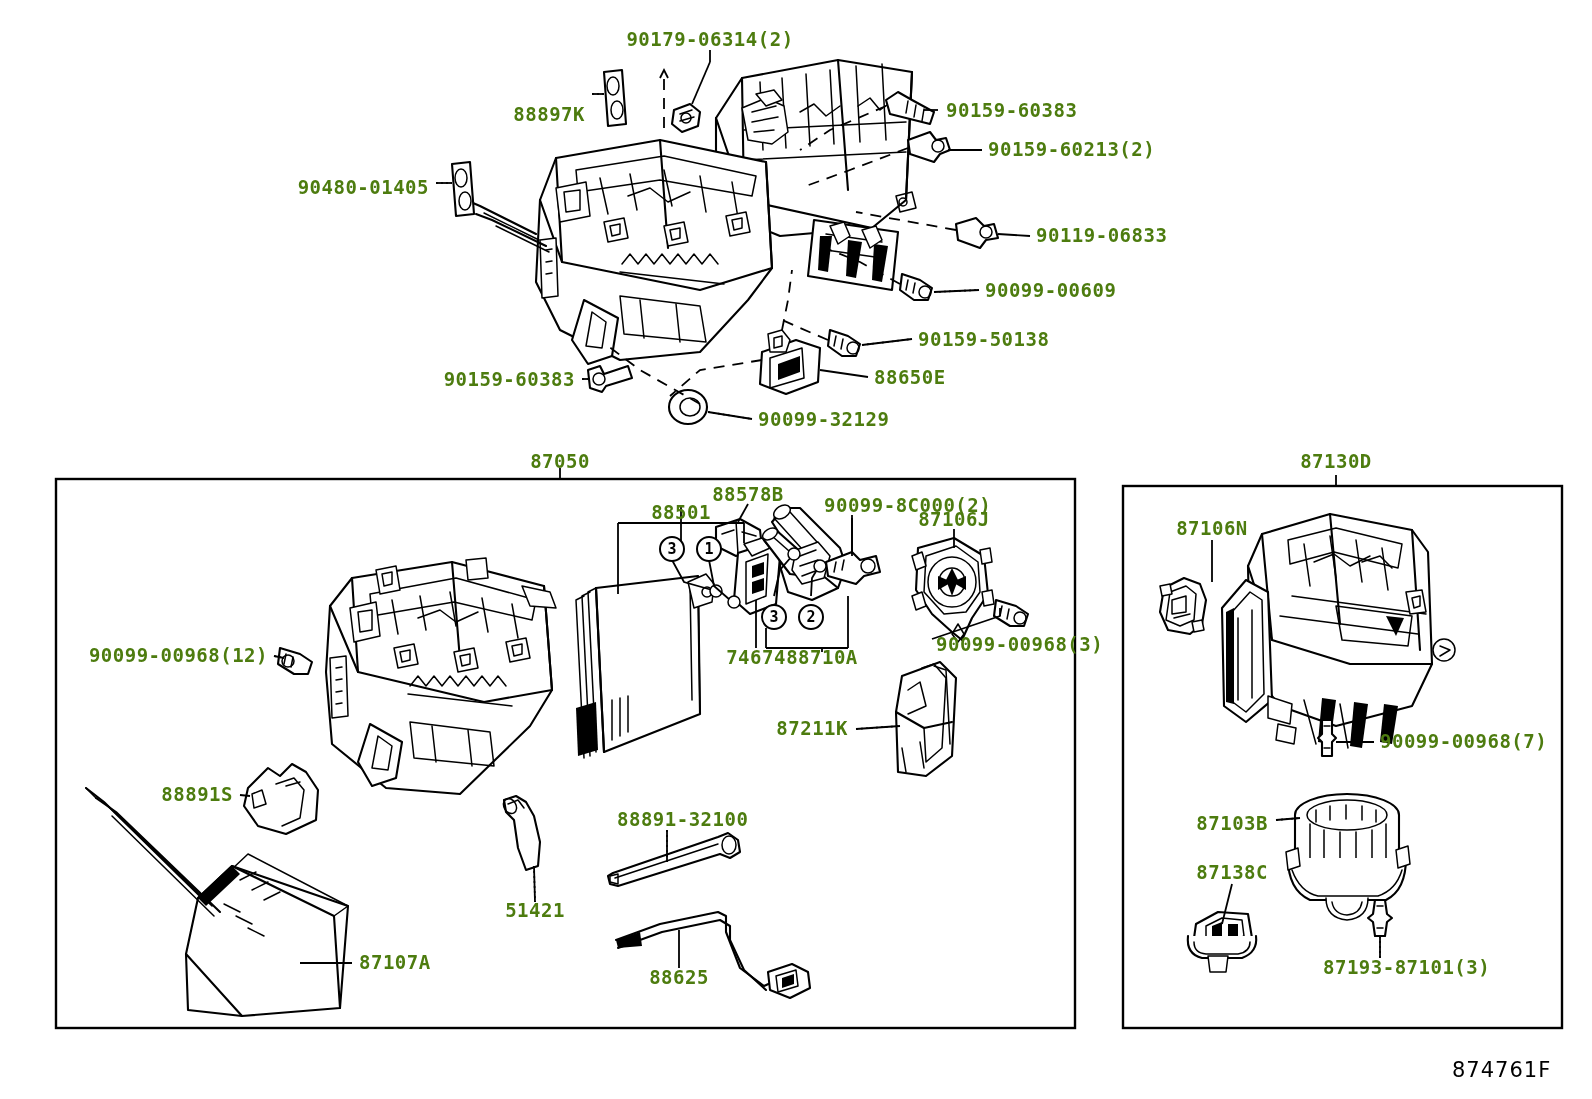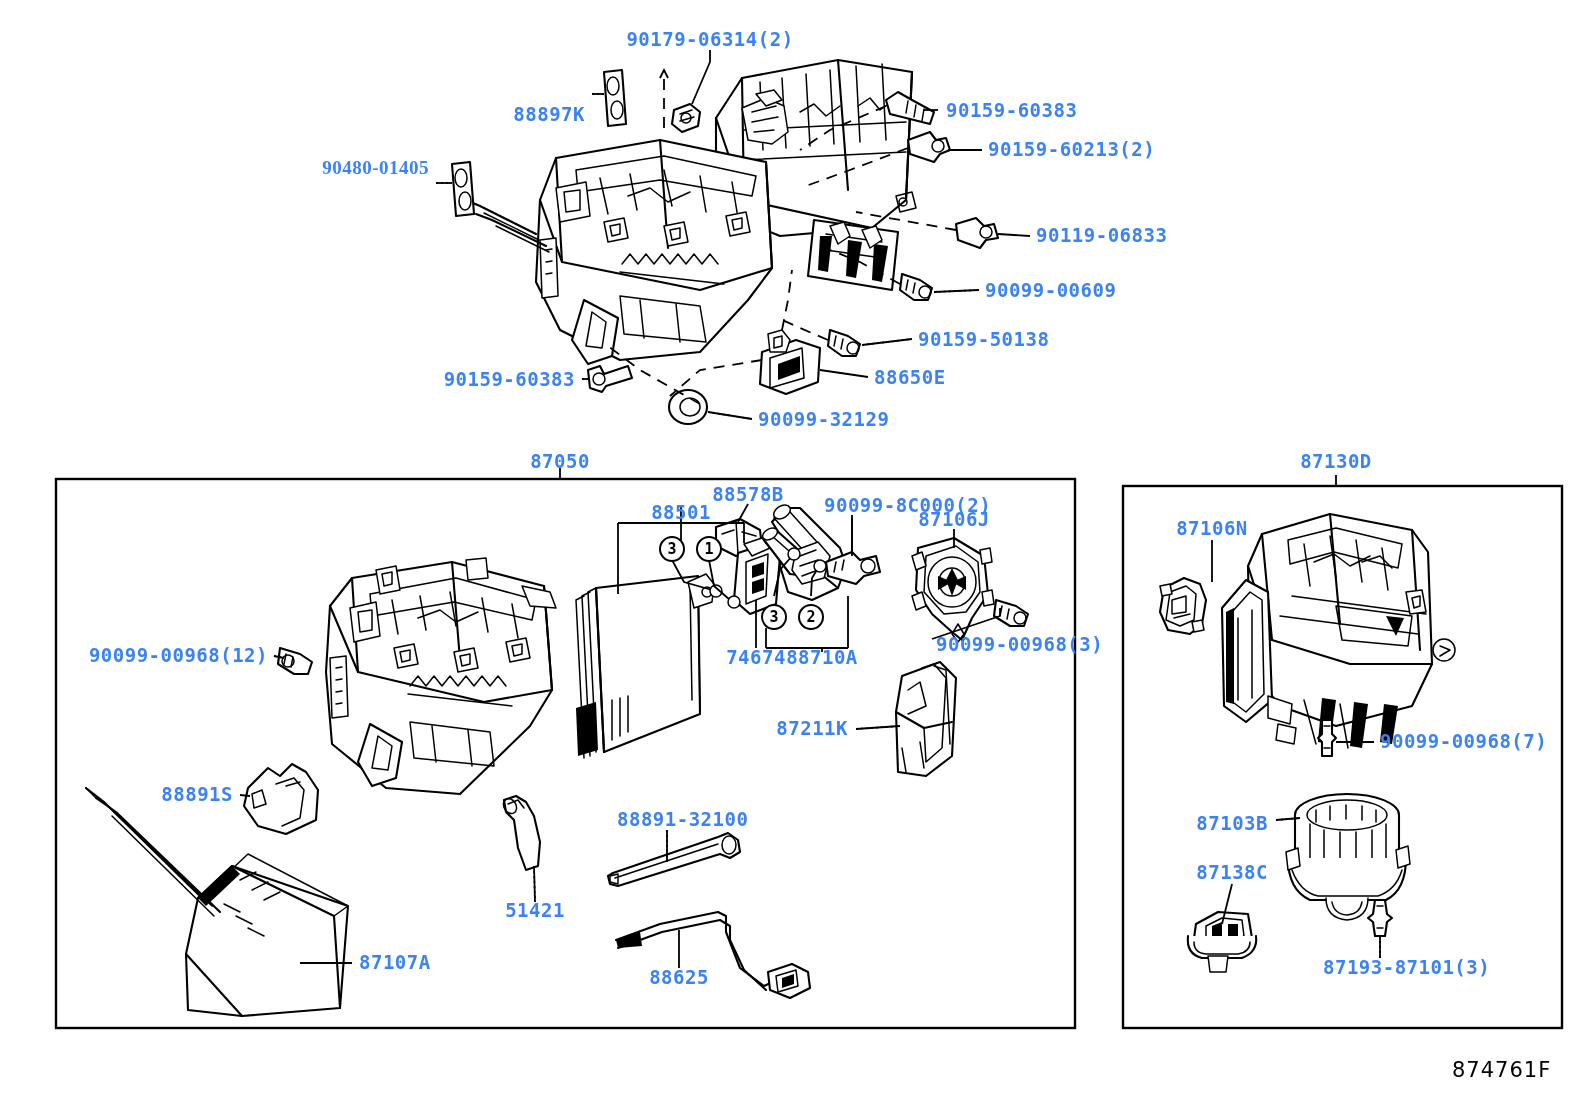--- a/index.html
+++ b/index.html
@@ -9,21 +9,21 @@
     background:#ffffff;
     overflow:hidden;
     font-family:"DejaVu Sans Mono","Liberation Mono",monospace;
   }
   svg#art{position:absolute;left:0;top:0;width:1592px;height:1099px;}
   .lbl{
     position:absolute;
     font-family:"DejaVu Sans Mono","Liberation Mono",monospace;
     font-size:19px;
     font-weight:bold;
-    color:#3b82f6;
+    color:#4d7c0f;
     letter-spacing:0.5px;
     white-space:nowrap;
     line-height:1;
   }
   .lbl.r{transform:translateX(-100%);}
   .lbl.c{transform:translateX(-50%);}
   .diagid{
     position:absolute;
     font-family:"DejaVu Sans","Liberation Sans",sans-serif;
     font-size:21px;
@@ -536,21 +536,21 @@
 
   </svg>
 
   <div class="lbl c" style="left:560px;top:452px;">87050</div>
   <div class="lbl c" style="left:1336px;top:452px;">87130D</div>
 
   <div class="lbl c" style="left:710px;top:30px;">90179-06314(2)</div>
   <div class="lbl r" style="left:585px;top:85px;margin-top:20px;">88897K</div>
   <div class="lbl" style="left:946px;top:101px;">90159-60383</div>
   <div class="lbl" style="left:988px;top:140px;">90159-60213(2)</div>
-  <div class="lbl r" style="left:429px;top:158px;font-family:Liberation Serif, serif;">90480-01405</div>
+  <div class="lbl r" style="left:429px;top:178px;">90480-01405</div>
   <div class="lbl" style="left:1036px;top:226px;">90119-06833</div>
   <div class="lbl" style="left:985px;top:281px;">90099-00609</div>
   <div class="lbl" style="left:918px;top:330px;">90159-50138</div>
   <div class="lbl" style="left:874px;top:368px;">88650E</div>
   <div class="lbl r" style="left:575px;top:370px;">90159-60383</div>
   <div class="lbl" style="left:758px;top:410px;">90099-32129</div>
 
   <div class="lbl c" style="left:748px;top:485px;">88578B</div>
   <div class="lbl c" style="left:681px;top:503px;">88501</div>
   <div class="lbl" style="left:824px;top:496px;">90099-8C000(2)</div>

